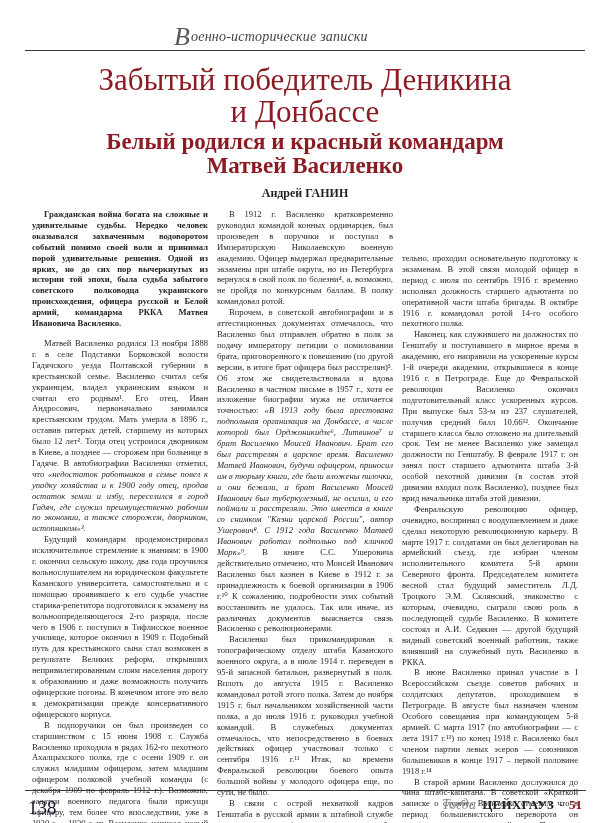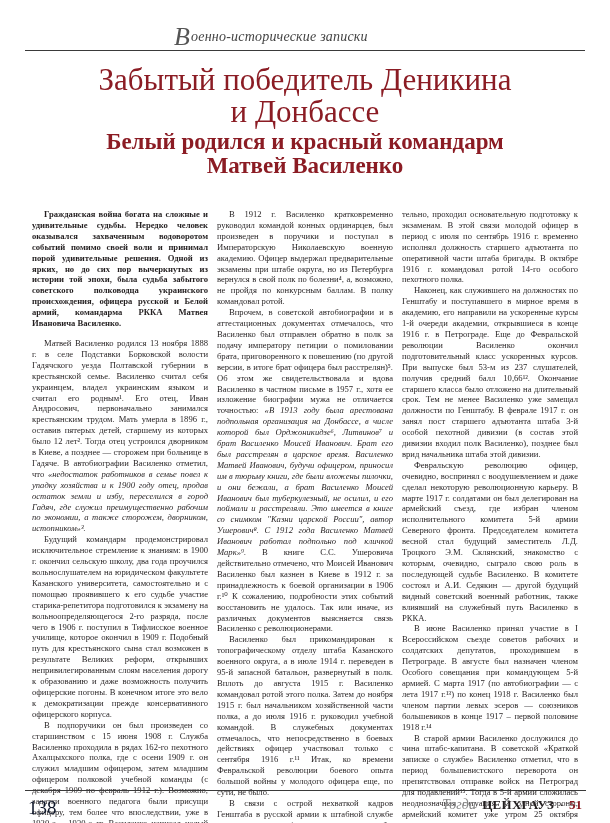--- a/index.html
+++ b/index.html
@@ -16,21 +16,21 @@
   .title-block { position: absolute; left: 0; top: 64px; width: 610px; text-align: center; color: #8b1c24; }
   .title-main { font-size: 31px; line-height: 32px; font-weight: normal; margin: 0; }
   .title-sub { font-size: 23px; line-height: 24px; font-weight: bold; margin: 2px 0 0 0; }
   .author { font-size: 12px; font-weight: bold; color: #231f20; margin-top: 8px; }
   .columns {
     position: absolute; top: 209px; left: 32px; width: 546px; display: flex; gap: 9px;
   }
   .col { width: 176px; font-size: 8.6px; line-height: 10.9px; text-align: justify; hyphens: auto; }
   .col p { margin: 0; text-indent: 12px; }
   .lead { font-weight: bold; margin-bottom: 9px !important; }
-  .col p.noindent { text-indent: 0; }
+  .col p.noindent { text-indent: 0; margin-top: 44px; }
   .footer-rule-left { position: absolute; left: 25px; top: 790px; width: 190px; height: 1px; background: #3a3a3a; }
   .footer-rule-right { position: absolute; left: 210px; top: 790px; width: 376px; height: 1px; background: #3a3a3a; }
   .page-num-left { position: absolute; left: 28px; top: 797px; font-size: 19px; color: #0f172a; }
   .footer-right { position: absolute; right: 28px; top: 797px; font-size: 13px; }
   .footer-right .script { font-style: italic; color: #888; font-size: 14px; margin-right: 3px; }
   .footer-right .mag { font-weight: bold; color: #231f20; letter-spacing: 0.3px; }
   .footer-right .dot { color: #231f20; margin: 0 2px; }
   .footer-right .num { font-weight: bold; color: #8b1c24; }
   i { font-style: italic; }
 </style>
@@ -44,20 +44,21 @@
 
 <div class="title-block">
   <h1 class="title-main">
     <span>Забытый победитель Деникина</span><br>
     <span>и Донбассе</span>
   </h1>
   <h2 class="title-sub">
     <span>Белый родился и красный командарм</span><br>
     <span>Матвей Василенко</span>
   </h2>
+  <div class="author">Андрей ГАНИН</div>
 </div>
 
 <div class="columns">
   <div class="col">
     <p class="lead">Гражданская война богата на сложные и удивительные судьбы. Нередко человек оказывался захваченным водоворотом событий помимо своей воли и принимал порой удивительные решения. Одной из ярких, но до сих пор вычеркнутых из истории той эпохи, была судьба забытого советского полководца украинского происхождения, офицера русской и Белой армий, командарма РККА Матвея Ивановича Василенко.</p>
     <p><span>Матвей Василенко родился 13 ноября 1888 г. в селе Подставки Борковской волости Гадячского уезда Полтавской губернии в крестьянской семье. Василенко считал себя украинцем, владел украинским языком и считал его родным¹. Его отец, Иван Андросович, первоначально занимался крестьянским трудом. Мать умерла в 1896 г., оставив пятерых детей, старшему из которых было 12 лет². Тогда отец устроился дворником в Киеве, а позднее — сторожем при больнице в Гадяче. В автобиографии Василенко отметил, что </span><i>«недостаток работников в семье повел к упадку хозяйства и к 1900 году отец, продав остаток земли и избу, переселился в город Гадяч, где служил преимущественно рабочим по экономии, а также сторожем, дворником, истопником»³.</i></p>
     <p>Будущий командарм продемонстрировал исключительное стремление к знаниям: в 1900 г. окончил сельскую школу, два года проучился вольнослушателем на юридическом факультете Казанского университета, самостоятельно и с помощью проявившего к его судьбе участие старика-репетитора подготовился к экзамену на вольноопределяющегося 2-го разряда, после чего в 1906 г. поступил в Тифлисское военное училище, которое окончил в 1909 г. Подобный путь для крестьянского сына стал возможен в результате Великих реформ, открывших непривилегированным слоям населения дорогу к образованию и даже возможность получить офицерские погоны. В конечном итоге это вело к демократизации прежде консервативного офицерского корпуса.</p>
     <p>В подпоручики он был произведен со старшинством с 15 июня 1908 г. Служба Василенко проходила в рядах 162-го пехотного Ахалцыхского полка, где с осени 1909 г. он служил младшим офицером, затем младшим офицером полковой учебной команды (с декабря 1909 по февраль 1912 г.). Возможно, задатки военного педагога были присущи офицеру, тем более что впоследствии, уже в 1920-е – 1930-е гг. Василенко написал целый ряд понятных даже новичкам пособий по подготовке бойцов и младших командиров.</p>
   </div>
   <div class="col">

